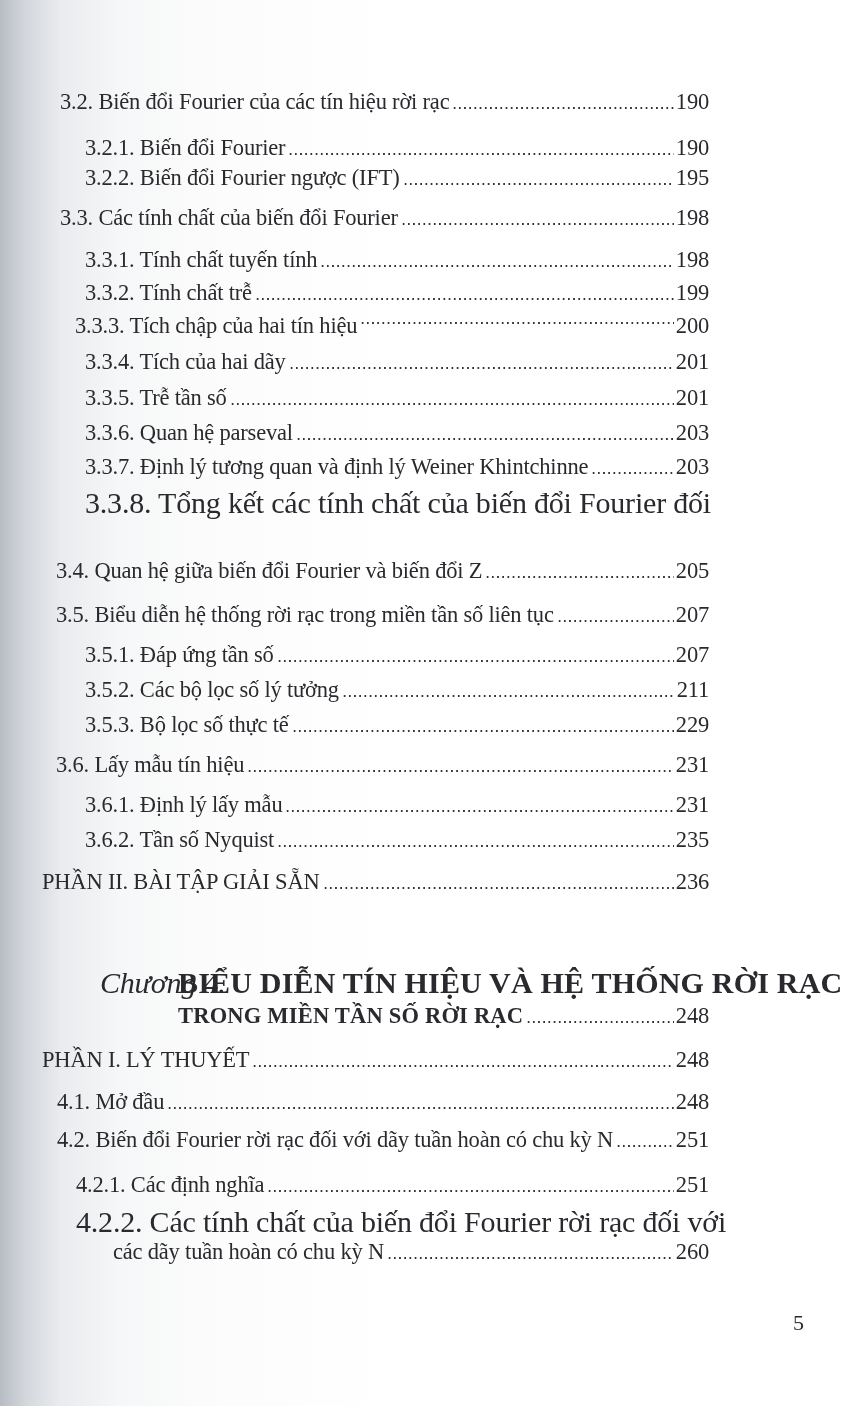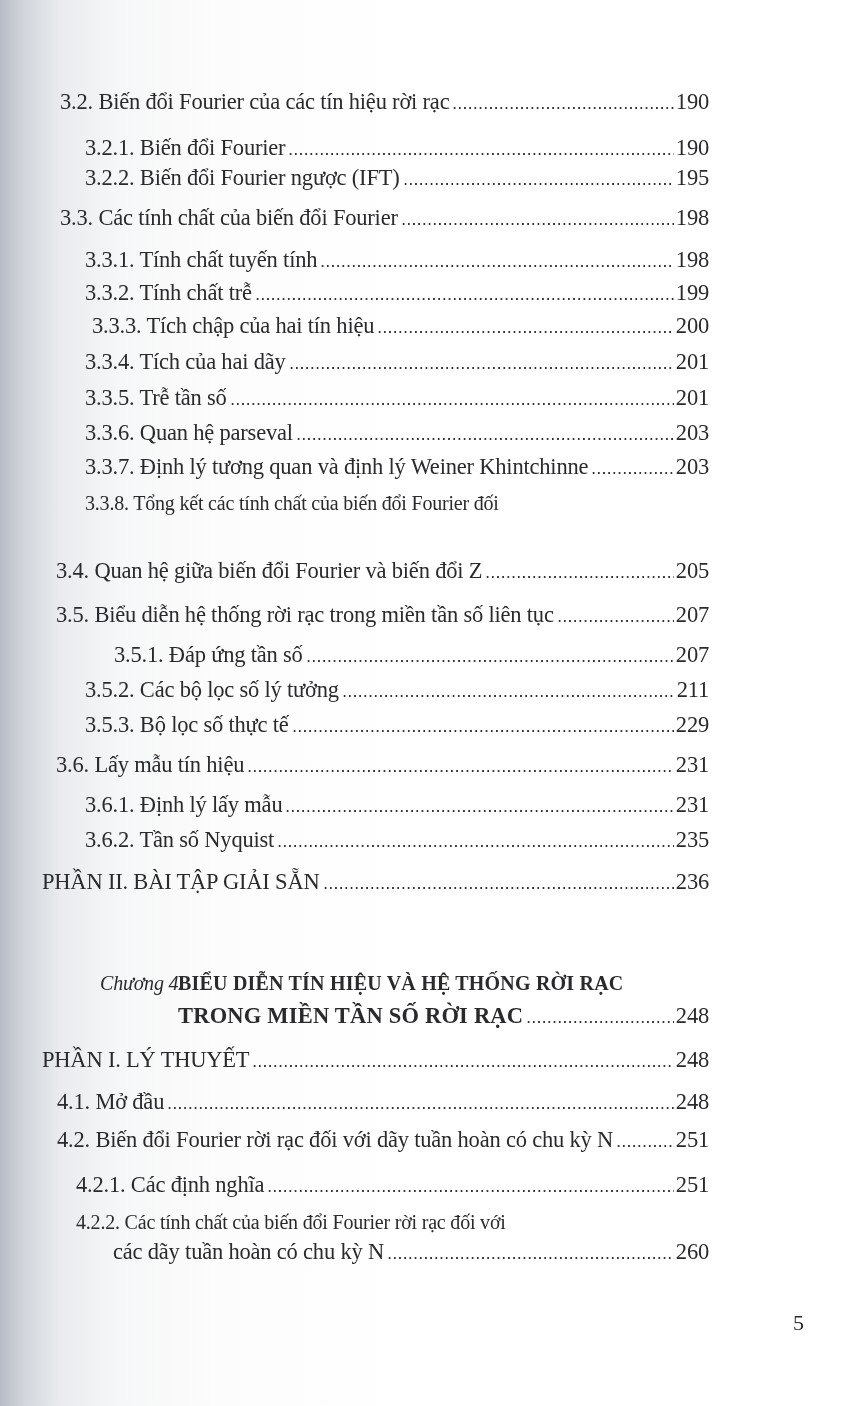--- a/index.html
+++ b/index.html
@@ -18,21 +18,21 @@
   }
   .row .label { flex:0 0 auto; }
   .row .dots {
     flex:1 1 auto; overflow:hidden; margin:0 2px 7px 3px;
     height:4px;
     background-image: radial-gradient(circle, #333 0.9px, transparent 1.1px);
     background-size:5.2px 4px; background-repeat:repeat-x; background-position:left center;
   }
   .row .num { flex:0 0 auto; }
   .plain {
-    position:absolute; font-size:20px; line-height:30px; white-space:nowrap; letter-spacing:-0.2px;
+    position:absolute; font-size:30px; line-height:30px; white-space:nowrap; letter-spacing:-0.2px;
   }
   .chapter-prefix { font-style:italic; }
   .chapter-title { font-weight:bold; letter-spacing:0.2px; }
   .pageno { position:absolute; left:793px; top:1309px; font-size:22px; line-height:28px; }
 </style>
 </head>
 <body>
 
 <div class="page">
 
@@ -65,21 +65,21 @@
     <span class="dots"></span>
     <span class="num">198</span>
   </div>
 
   <div class="row" style="left:85px; top:278px;">
     <span class="label">3.3.2. Tính chất trễ </span>
     <span class="dots"></span>
     <span class="num">199</span>
   </div>
 
-  <div class="row" style="left:92px; top:311px;">
+  <div class="row" style="left:75px; top:311px;align-items:center;">
     <span class="label">3.3.3. Tích chập của hai tín hiệu </span>
     <span class="dots"></span>
     <span class="num">200</span>
   </div>
 
   <div class="row" style="left:85px; top:347px;">
     <span class="label">3.3.4. Tích của hai dãy </span>
     <span class="dots"></span>
     <span class="num">201</span>
   </div>
@@ -109,21 +109,21 @@
     <span class="dots"></span>
     <span class="num">205</span>
   </div>
 
   <div class="row" style="left:56px; top:600px;">
     <span class="label">3.5. Biểu diễn hệ thống rời rạc trong miền tần số liên tục </span>
     <span class="dots"></span>
     <span class="num">207</span>
   </div>
 
-  <div class="row" style="left:85px; top:640px;margin-left:29px;">
+  <div class="row" style="left:85px; top:640px;">
     <span class="label">3.5.1. Đáp ứng tần số</span>
     <span class="dots"></span>
     <span class="num">207</span>
   </div>
 
   <div class="row" style="left:85px; top:675px;">
     <span class="label">3.5.2. Các bộ lọc số lý tưởng</span>
     <span class="dots"></span>
     <span class="num">211</span>
   </div>

